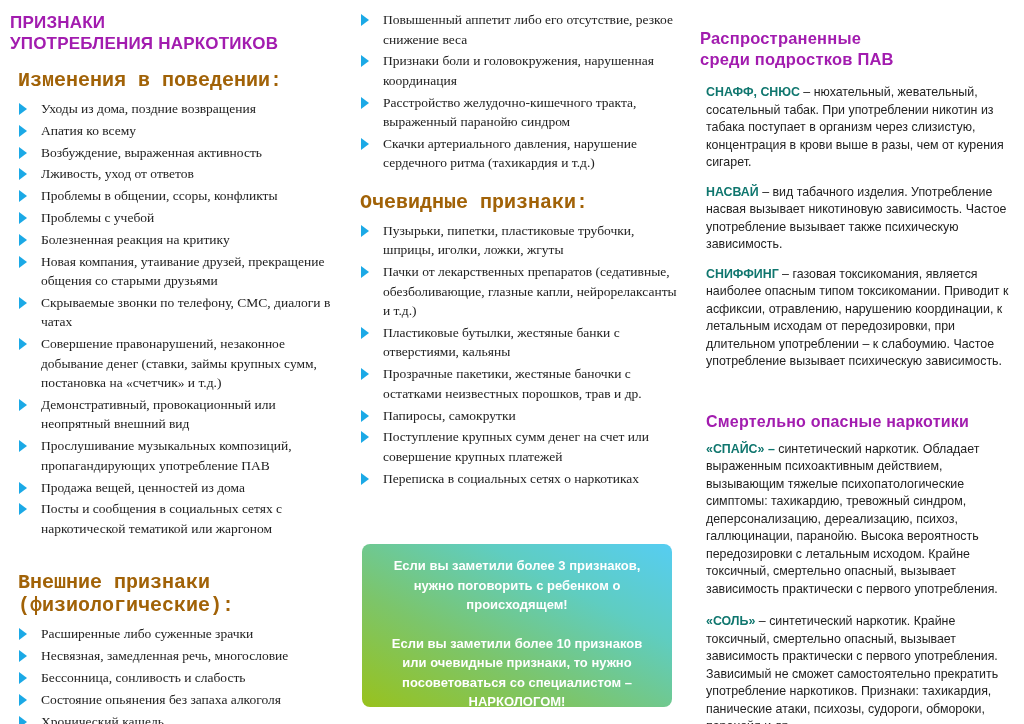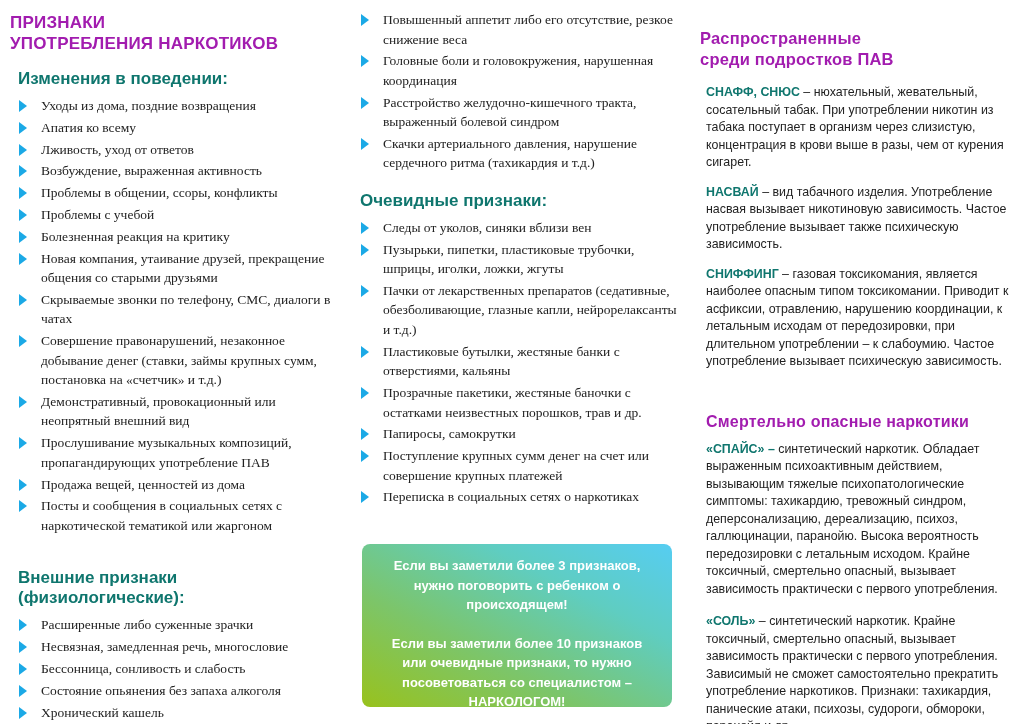--- a/index.html
+++ b/index.html
@@ -28,23 +28,24 @@
     .blue-title {
       color: #a21caf;
       font-weight: bold;
       text-align: left;
       font-size: 17px;
       line-height: 21px;
       letter-spacing: 0.2px;
     }
     .section-head {
       font-weight: bold;
-      font-size: 17px;
-      color: #0f766e;
+      font-size: 20px;
+      color: #a16207;
       margin: 0;
+      font-family: Liberation Mono, monospace;
     }
     ul.bullets {
       list-style: none;
       margin: 0;
       padding: 0;
       font-family: Liberation Serif, serif;
     }
     ul.bullets li {
       position: relative;
       padding-left: 23px;
@@ -96,22 +97,22 @@
 <div class="col" id="col1">
   <div class="blue-title" style="margin-left:-8px;">
     <div>ПРИЗНАКИ</div>
     <div>УПОТРЕБЛЕНИЯ  НАРКОТИКОВ</div>
   </div>
 
   <h2 class="section-head" style="margin-top:15px; margin-bottom:7px;">Изменения в поведении:</h2>
   <ul class="bullets">
       <li><span class="bullet-icon"></span><span>Уходы из дома, поздние возвращения</span></li>
       <li><span class="bullet-icon"></span><span>Апатия ко всему</span></li>
+      <li><span class="bullet-icon"></span><span>Возбуждение, выраженная активность</span></li>
       <li><span class="bullet-icon"></span><span>Лживость, уход от ответов</span></li>
-      <li><span class="bullet-icon"></span><span>Возбуждение, выраженная активность</span></li>
       <li><span class="bullet-icon"></span><span>Проблемы в общении, ссоры, конфликты</span></li>
       <li><span class="bullet-icon"></span><span>Проблемы с учебой</span></li>
       <li><span class="bullet-icon"></span><span>Болезненная реакция на критику</span></li>
       <li><span class="bullet-icon"></span><span>Новая компания, утаивание друзей, прекращение общения со старыми друзьями</span></li>
       <li><span class="bullet-icon"></span><span>Скрываемые звонки по телефону, СМС, диалоги в чатах</span></li>
       <li><span class="bullet-icon"></span><span>Совершение правонарушений, незаконное добывание денег (ставки, займы крупных сумм, постановка на «счетчик» и т.д.)</span></li>
       <li><span class="bullet-icon"></span><span>Демонстративный, провокационный или неопрятный внешний вид</span></li>
       <li><span class="bullet-icon"></span><span>Прослушивание музыкальных композиций, пропагандирующих употребление ПАВ</span></li>
       <li><span class="bullet-icon"></span><span>Продажа вещей, ценностей из дома</span></li>
       <li><span class="bullet-icon"></span><span>Посты и сообщения в социальных сетях с наркотической тематикой или жаргоном</span></li>
@@ -123,28 +124,27 @@
       <li><span class="bullet-icon"></span><span>Несвязная, замедленная речь, многословие</span></li>
       <li><span class="bullet-icon"></span><span>Бессонница, сонливость и слабость</span></li>
       <li><span class="bullet-icon"></span><span>Состояние опьянения без запаха алкоголя</span></li>
       <li><span class="bullet-icon"></span><span>Хронический кашель</span></li>
     </ul>
 </div>
 
 <div class="col" id="col2">
   <ul class="bullets">
       <li><span class="bullet-icon"></span><span>Повышенный аппетит либо его отсутствие, резкое снижение веса</span></li>
-      <li><span class="bullet-icon"></span><span>Головные боли и головокружения, нарушенная координация</span></li>
-      <li><span class="bullet-icon"></span><span>Расстройство желудочно-кишечного тракта, выраженный болевой синдром</span></li>
+      <li><span class="bullet-icon"></span><span>Признаки боли и головокружения, нарушенная координация</span></li>
+      <li><span class="bullet-icon"></span><span>Расстройство желудочно-кишечного тракта, выраженный паранойю синдром</span></li>
       <li><span class="bullet-icon"></span><span>Скачки артериального давления, нарушение сердечного ритма (тахикардия и т.д.)</span></li>
     </ul>
 
   <h2 class="section-head" style="margin-top:18px; margin-bottom:7px;">Очевидные признаки:</h2>
   <ul class="bullets">
-      <li><span class="bullet-icon"></span><span>Следы от уколов, синяки вблизи вен</span></li>
       <li><span class="bullet-icon"></span><span>Пузырьки, пипетки, пластиковые трубочки, шприцы, иголки, ложки, жгуты</span></li>
       <li><span class="bullet-icon"></span><span>Пачки от лекарственных препаратов (седативные, обезболивающие, глазные капли, нейрорелаксанты и т.д.)</span></li>
       <li><span class="bullet-icon"></span><span>Пластиковые бутылки, жестяные банки с отверстиями, кальяны</span></li>
       <li><span class="bullet-icon"></span><span>Прозрачные пакетики, жестяные баночки с остатками неизвестных порошков, трав и др.</span></li>
       <li><span class="bullet-icon"></span><span>Папиросы, самокрутки</span></li>
       <li><span class="bullet-icon"></span><span>Поступление крупных сумм денег на счет или совершение крупных платежей</span></li>
       <li><span class="bullet-icon"></span><span>Переписка в социальных сетях о наркотиках</span></li>
     </ul>
 
   <div class="alert-box">

